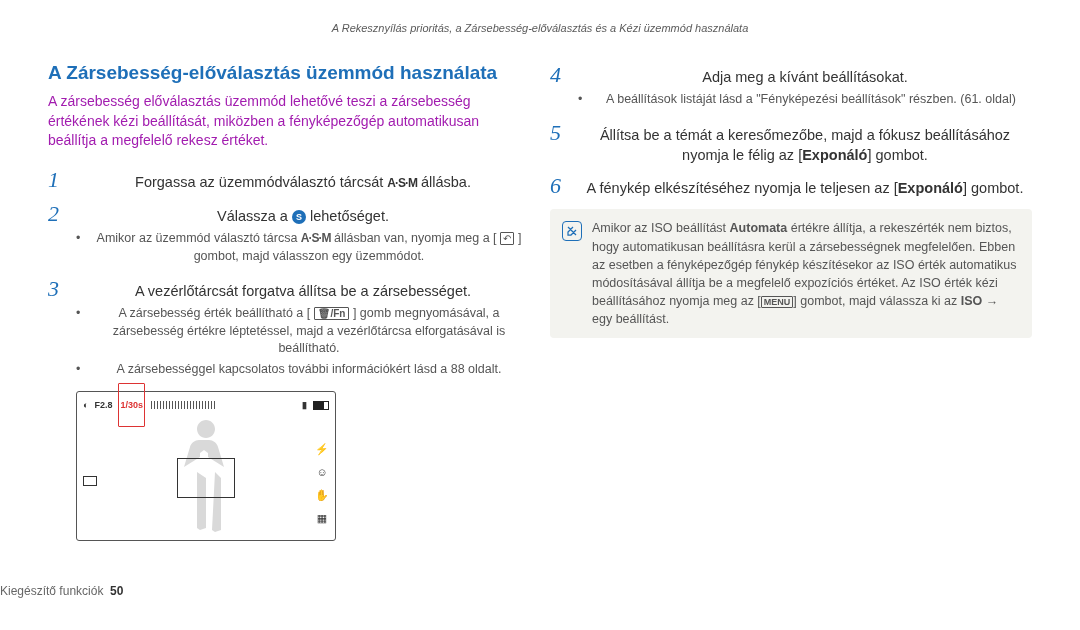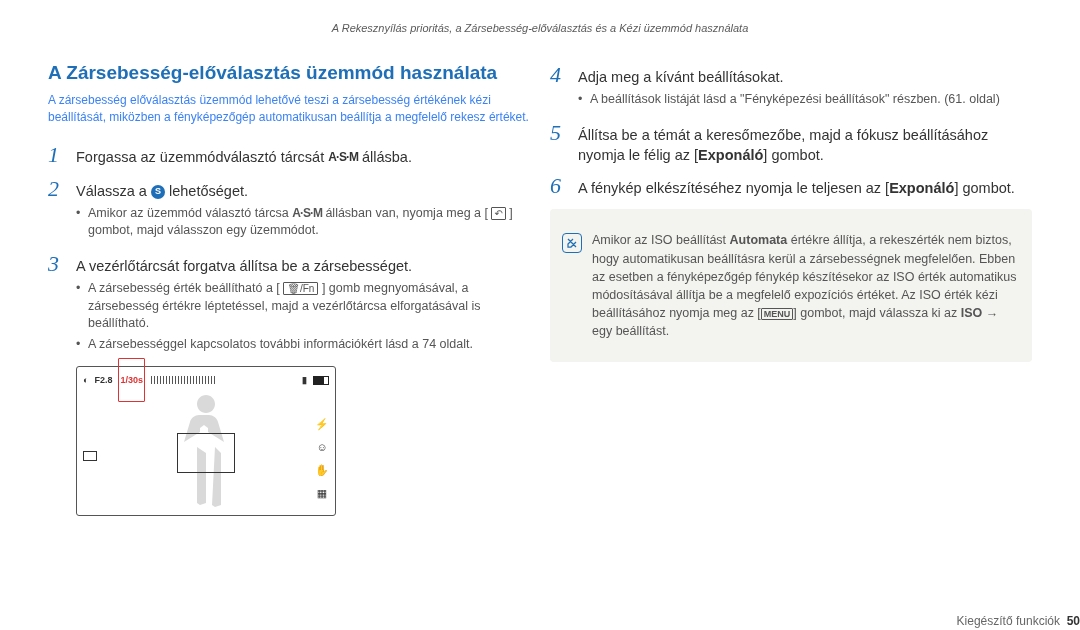--- a/index.html
+++ b/index.html
@@ -23,40 +23,40 @@
     gap: 20px;
   }
   .col { flex: 1; }
   .section-title {
     color: #1e6fb8;
     font-size: 19px;
     font-weight: 600;
     margin-bottom: 8px;
   }
   .intro {
-    font-size: 12px;
-    color: #3b82f6;
+    font-size: 14px;
+    color: #a21caf;
     line-height: 1.4;
     margin-bottom: 16px;
   }
   .step {
     display: flex;
     gap: 10px;
     margin-bottom: 8px;
     align-items: baseline;
   }
   .step-num {
     color: #1e6fb8;
     font-size: 22px;
     font-style: italic;
     font-family: Georgia, serif;
     width: 18px;
     flex-shrink: 0;
   }
-  .step-body { flex: 1; }
+  .step-body { flex: 1; text-align: center; }
   .step-text {
     font-size: 14.5px;
     color: #333;
     line-height: 1.4;
   }
   .sub-bullets {
     list-style: none;
     margin-top: 4px;
     margin-left: 0;
   }
@@ -146,59 +146,59 @@
   .left-icons span {
     width: 14px; height: 10px;
     border: 1px solid #333;
     display: inline-block;
   }
   .note-box {
     display: flex;
     gap: 10px;
     background: #f3f3ef;
     border-radius: 4px;
-    padding: 22px 12px;
+    padding: 10px 12px;
     margin-top: 10px;
   }
   .note-icon {
     width: 20px; height: 20px;
     flex-shrink: 0;
     border: 1.5px solid #1e6fb8;
     border-radius: 4px;
     display: inline-flex; align-items: center; justify-content: center;
     margin-top: 2px;
   }
   .note-icon svg { width: 12px; height: 12px; }
   .note-text {
     font-size: 12.5px;
     color: #555;
     line-height: 1.45;
   }
   .footer {
     position: absolute;
-    bottom: 2px;
+    bottom: 32px;
     left: 0; right: 0;
-    text-align: right;
+    text-align: left;
     font-size: 12px;
     color: #666;
   }
   .footer .pg { font-weight: 600; color: #333; }
   .menu-box {
     border: 1px solid #555;
     font-size: 9px;
     padding: 0 2px;
     font-weight: 600;
     border-radius: 1px;
   }
   .trash-fn {
     border: 1px solid #555;
     font-size: 10px;
     padding: 0 3px;
     border-radius: 1px;
-    font-weight: 400;
+    font-weight: 700;
   }
   .reverse-icon {
     border: 1px solid #555;
     font-size: 10px;
     padding: 0 2px;
     border-radius: 1px;
   }
   .globe-s {
     display:inline-flex; width:14px; height:14px; border-radius:50%;
     background:#1e6fb8; color:#fff; font-size:9px; font-weight:700;
@@ -251,21 +251,21 @@
     <div class="step">
       <div class="step-num">3</div>
       <div class="step-body">
         <span class="step-text">A vezérlőtárcsát forgatva állítsa be a zársebességet.</span>
         <ul class="sub-bullets">
           <li>
             <span>A zársebesség érték beállítható a [</span>
             <span class="trash-fn">🗑/Fn</span>
             <span>] gomb megnyomásával, a zársebesség értékre léptetéssel, majd a vezérlőtárcsa elforgatásával is beállítható.</span>
           </li>
-          <li>A zársebességgel kapcsolatos további információkért lásd a 74 oldalt.</li>
+          <li>A zársebességgel kapcsolatos további információkért lásd a 88 oldalt.</li>
         </ul>
       </div>
     </div>
 
     <div class="screenshot">
       <div class="topbar">
         <span>◐</span>
         <span>F2.8</span>
         <span class="red-box">1/30s</span>
         <span class="ev-bar"></span>

